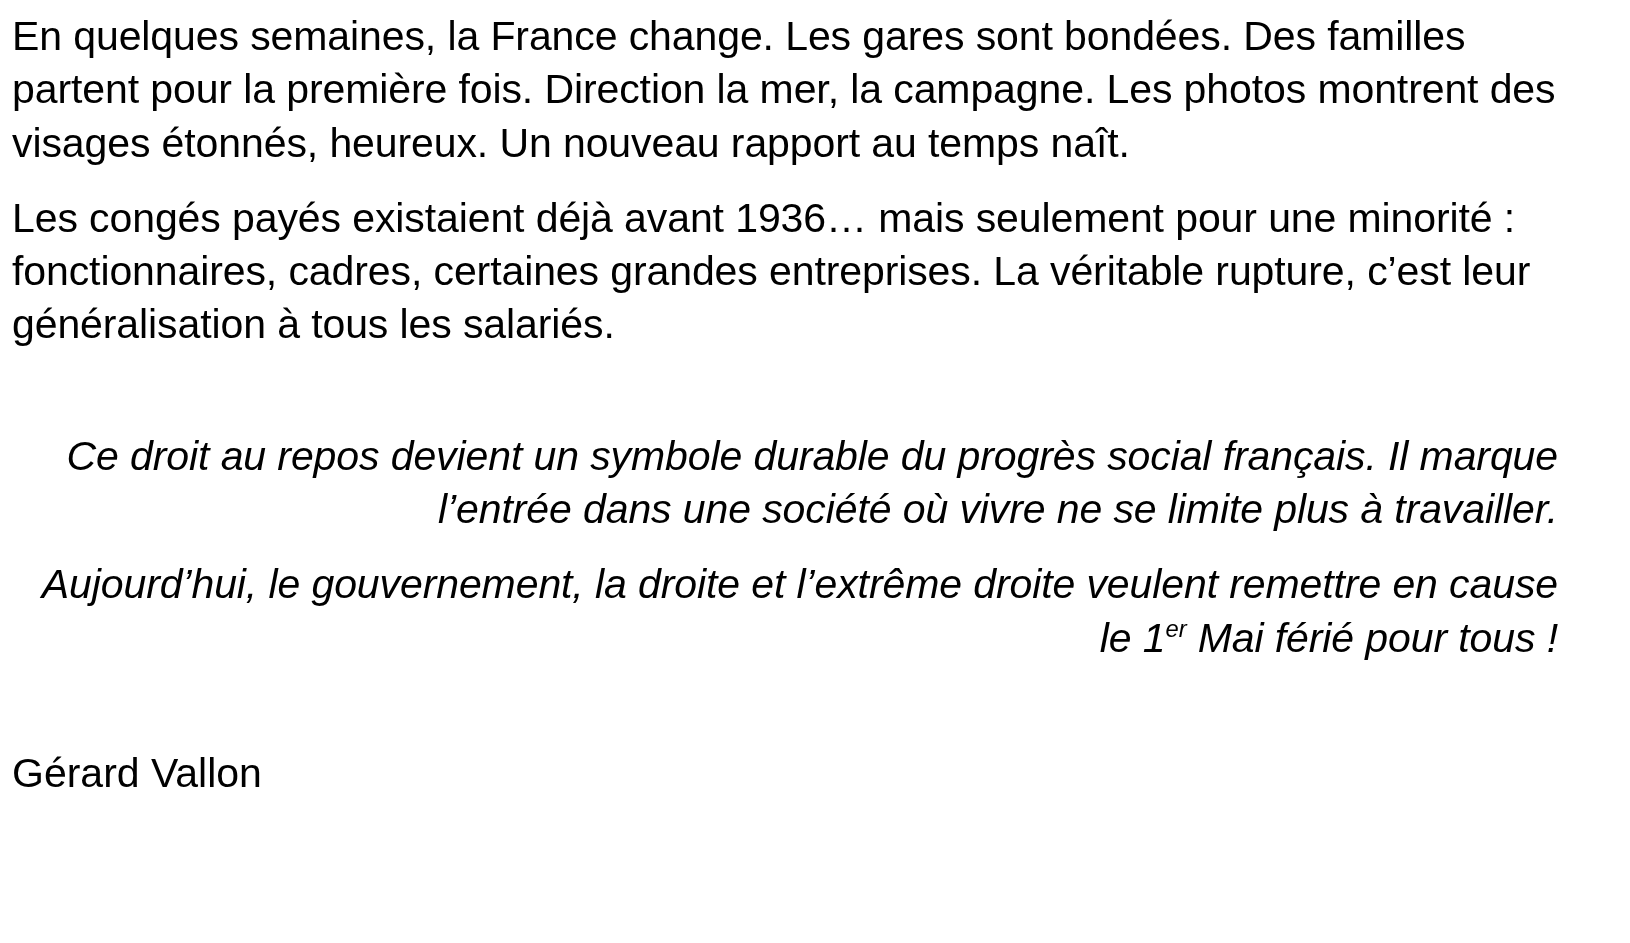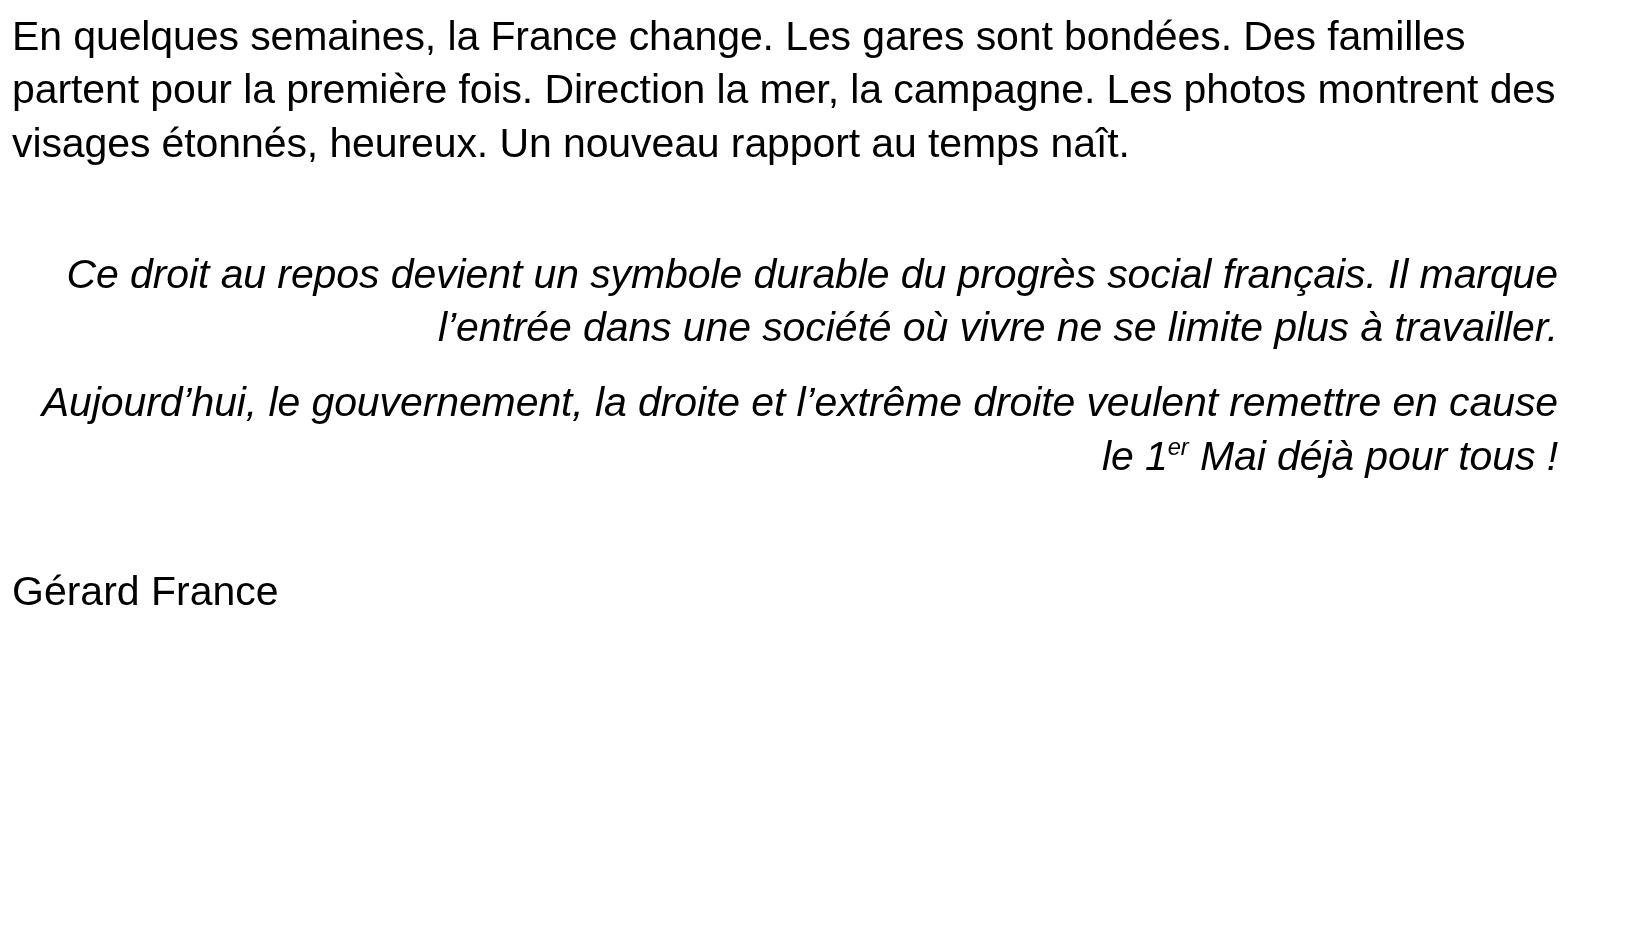--- a/index.html
+++ b/index.html
@@ -48,24 +48,25 @@
     line-height: 0;
   }
 </style>
 </head>
 <body>
 
 <div class="document">
 
   <p class="para">En quelques semaines, la France change. Les gares sont bondées. Des familles partent pour la première fois. Direction la mer, la campagne. Les photos montrent des visages étonnés, heureux. Un nouveau rapport au temps naît.</p>
 
+  <p class="para">Les congés payés existaient déjà avant 1936… mais seulement pour une minorité : fonctionnaires, cadres, certaines grandes entreprises. La véritable rupture, c’est leur généralisation à tous les salariés.</p>
 
   <div class="spacer-lg"></div>
 
   <p class="para italic">Ce droit au repos devient un symbole durable du progrès social français. Il marque l’entrée dans une société où vivre ne se limite plus à travailler.</p>
 
-  <p class="para italic"><span>Aujourd’hui, le gouvernement, la droite et l’extrême droite veulent remettre en cause le 1</span><sup>er</sup><span> Mai déjà pour tous !</span></p>
+  <p class="para italic"><span>Aujourd’hui, le gouvernement, la droite et l’extrême droite veulent remettre en cause le 1</span><sup>er</sup><span> Mai férié pour tous !</span></p>
 
   <div class="spacer-md"></div>
 
-  <p class="signature">Gérard France</p>
+  <p class="signature">Gérard Vallon</p>
 
 </div>
 
 </body></html>

